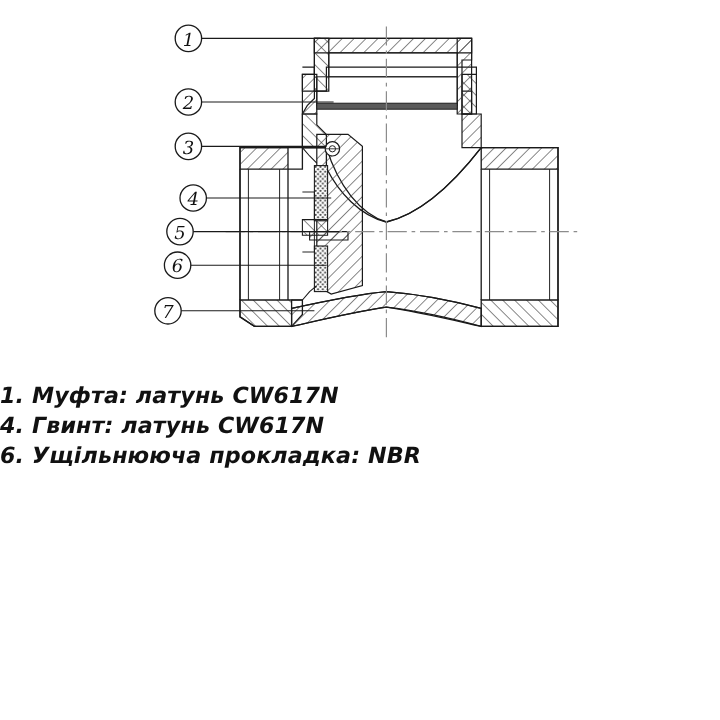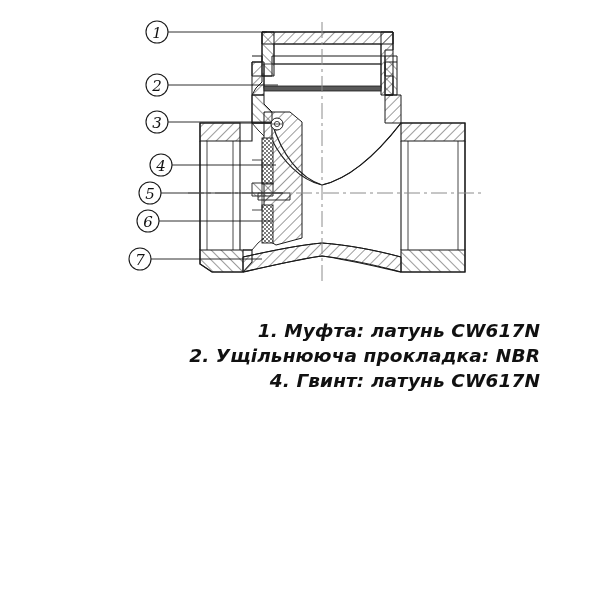--- a/index.html
+++ b/index.html
@@ -28,21 +28,21 @@
     left: 0;
     top: 0;
     width: 600px;
     height: 300px;
   }
   #legend {
     position: absolute;
     left: 0;
     top: 318px;
     width: 540px;
-    text-align: right;
+    text-align: left;
   }
   .legend-line {
     font-family: "DejaVu Sans", "Liberation Sans", sans-serif;
     font-style: italic;
     font-weight: 600;
     font-size: 18.5px;
     line-height: 25px;
     color: #111111;
     white-space: nowrap;
     letter-spacing: 0.1px;
@@ -197,17 +197,17 @@
           <circle cx="140" cy="259" r="11" fill="#ffffff" stroke="#1a1a1a" stroke-width="1.1"></circle>
           <text x="140" y="265" text-anchor="middle" font-size="15" font-style="italic" fill="#111">7</text>
         </g>
       </g>
 
     </g>
   </svg>
 
   <div id="legend">
     <div class="legend-line">1. Муфта: латунь CW617N</div>
-    <div class="legend-line">2. Ущільнююча прокладка: NBR</div>
     <div class="legend-line">4.  Гвинт: латунь CW617N</div>
+    <div class="legend-line">6. Ущільнююча прокладка: NBR</div>
   </div>
 
 </div>
 
 </body></html>

